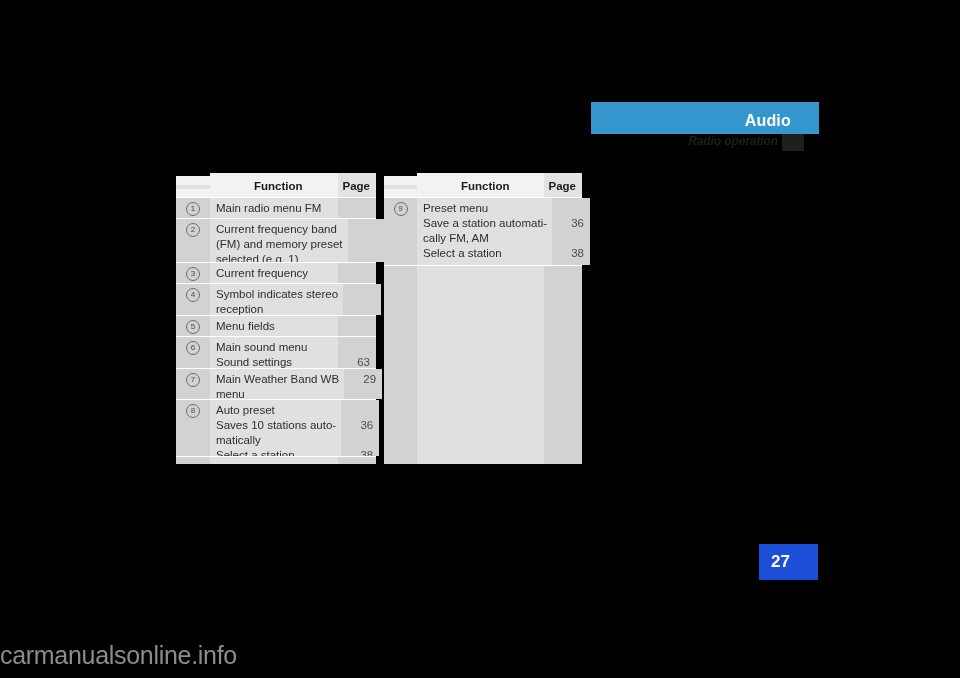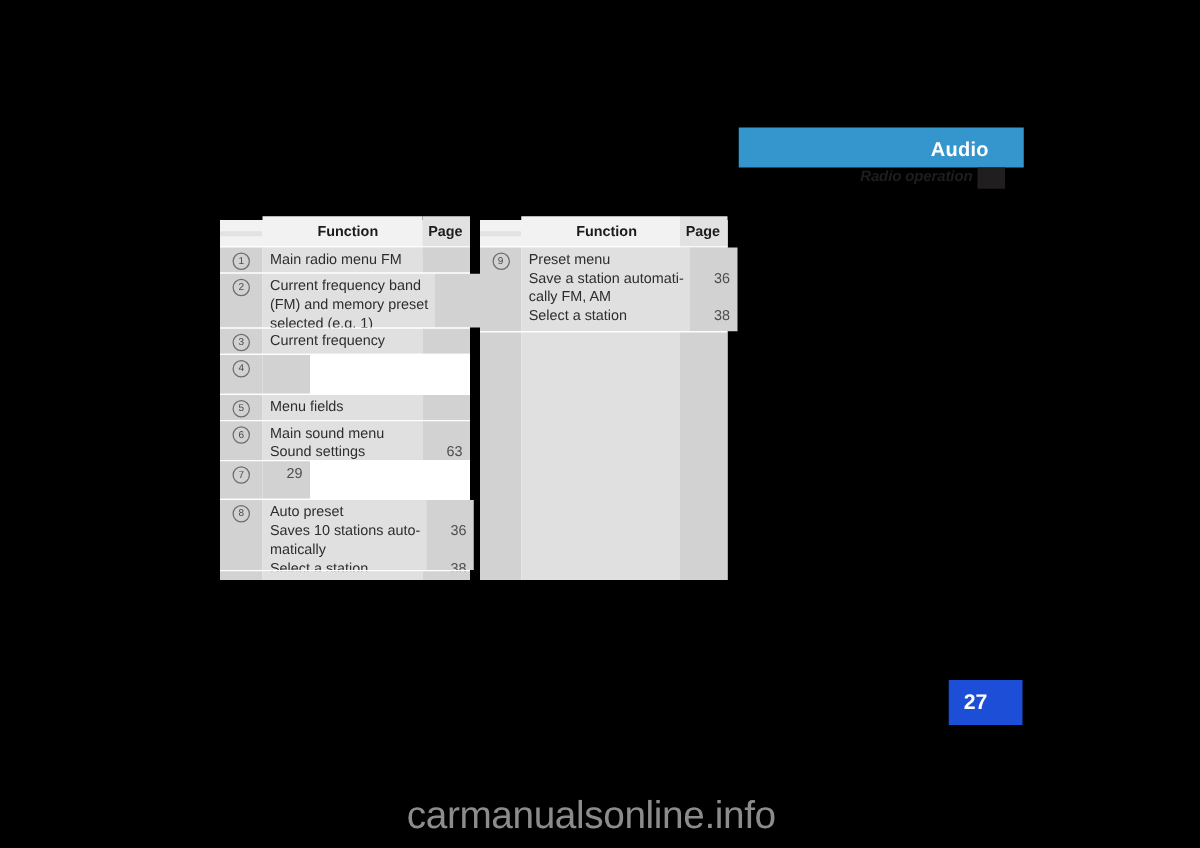--- a/index.html
+++ b/index.html
@@ -183,23 +183,23 @@
     font-size: 17px;
     font-weight: bold;
   }
 
   
   #watermark {
     position: absolute;
     left: 0;
     right: 14px;
     bottom: 8px;
-    text-align: center;
+    text-align: left;
     color: #8c8c8c;
-    font-size: 31px;
+    font-size: 25px;
     letter-spacing: -0.3px;
   }
 </style>
 </head>
 <body>
 
 <div id="header-band">
   <span id="header-title">Audio</span>
 </div>
 <div id="header-subtitle">
@@ -244,20 +244,24 @@
         <div class="col-num"><span class="num-circle">3</span></div>
         <div class="col-func">
           <span class="fn-line">Current frequency</span>
         </div>
         <div class="col-page">
           <span class="pg-line blank">&nbsp;</span>
         </div>
       </div>
       <div class="tbl-row">
         <div class="col-num"><span class="num-circle">4</span></div>
+        <div class="col-func">
+          <span class="fn-line">Symbol indicates stereo</span>
+          <span class="fn-line">reception</span>
+        </div>
         <div class="col-page">
           <span class="pg-line blank">&nbsp;</span>
           <span class="pg-line blank">&nbsp;</span>
         </div>
       </div>
       <div class="tbl-row">
         <div class="col-num"><span class="num-circle">5</span></div>
         <div class="col-func">
           <span class="fn-line">Menu fields</span>
         </div>
@@ -271,20 +275,24 @@
           <span class="fn-line">Main sound menu</span>
           <span class="fn-line">Sound settings</span>
         </div>
         <div class="col-page">
           <span class="pg-line blank">&nbsp;</span>
           <span class="pg-line">63</span>
         </div>
       </div>
       <div class="tbl-row">
         <div class="col-num"><span class="num-circle">7</span></div>
+        <div class="col-func">
+          <span class="fn-line">Main Weather Band WB</span>
+          <span class="fn-line">menu</span>
+        </div>
         <div class="col-page">
           <span class="pg-line">29</span>
           <span class="pg-line blank">&nbsp;</span>
         </div>
       </div>
       <div class="tbl-row">
         <div class="col-num"><span class="num-circle">8</span></div>
         <div class="col-func">
           <span class="fn-line">Auto preset</span>
           <span class="fn-line">Saves 10 stations auto-</span>

